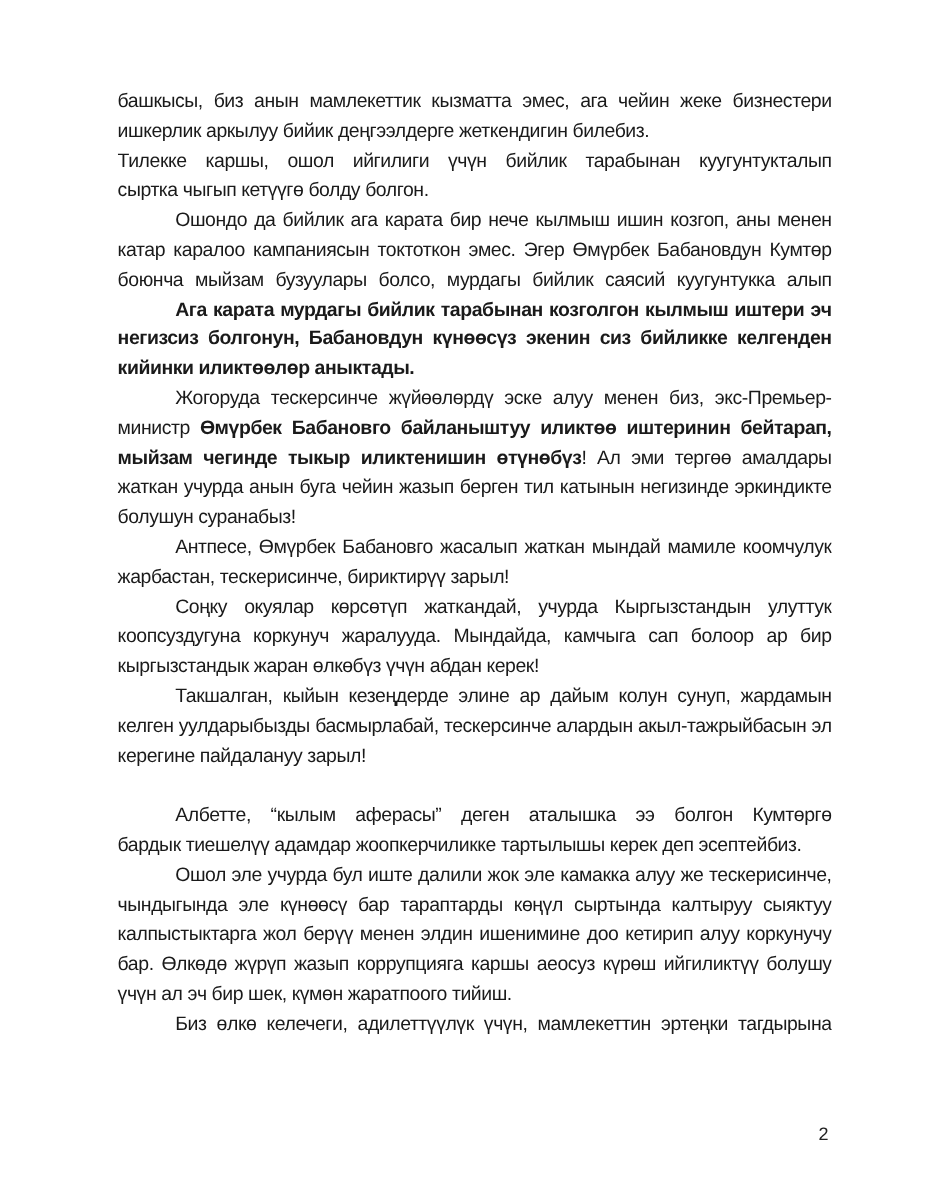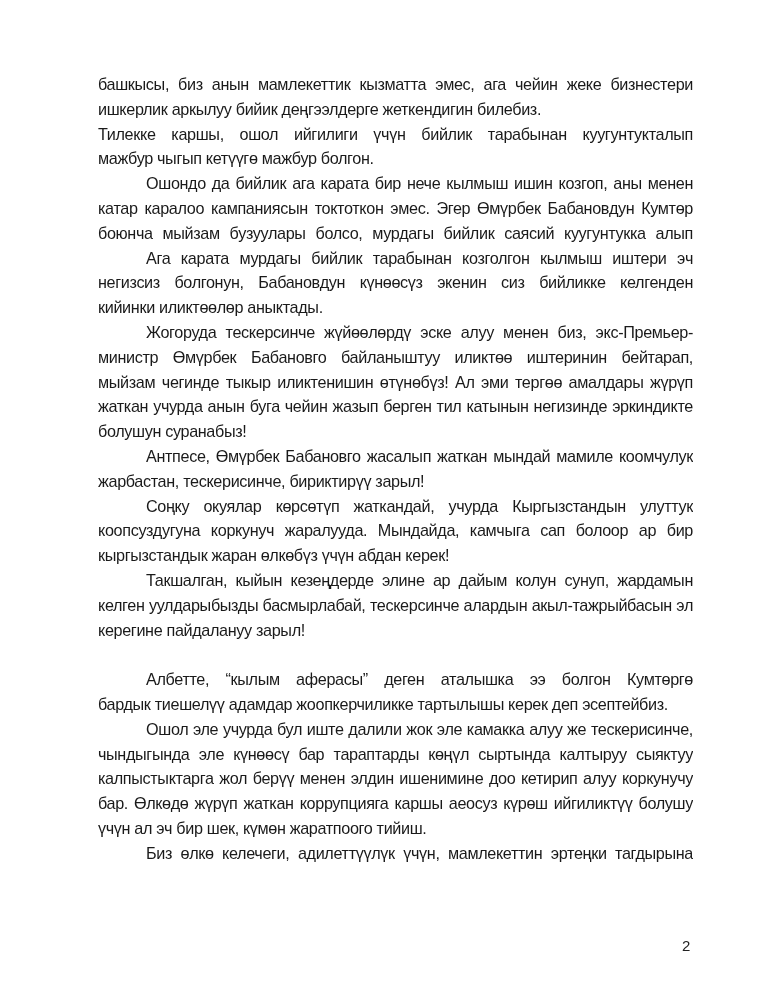--- a/index.html
+++ b/index.html
@@ -6,40 +6,40 @@
   body { width: 772px; height: 1000px; position: relative; overflow: hidden; }
   .page {
     position: absolute; left: 98px; top: 72px; width: 595px;
     font-family: "Liberation Sans", sans-serif;
     font-size: 16.2px; line-height: 24.8px; color: #1a1a1a;
     letter-spacing: -0.35px;
   }
   .line { display: block; white-space: nowrap; height: 24.8px; }
   .just { text-align: justify; text-align-last: justify; white-space: normal; overflow: hidden; }
   .indent { padding-left: 48px; }
-  .b { font-weight: normal; }
+  .b { font-weight: bold; }
   .gap { height: 24.8px; }
   .page-number {
     position: absolute; left: 682px; top: 937px;
     font-family: "Liberation Sans", sans-serif; font-size: 15px; color: #222;
   }
 </style>
 </head>
 <body>
 
 <div class="page">
 
   <div>
     <span class="line just">башкысы, биз анын мамлекеттик кызматта эмес, ага чейин жеке бизнестери менен</span>
     <span class="line">ишкерлик аркылуу бийик деңгээлдерге жеткендигин билебиз.</span>
   </div>
 
   <div>
     <span class="line just">Тилекке каршы, ошол ийгилиги үчүн бийлик тарабынан куугунтукталып баштаганда,</span>
-    <span class="line">мажбур чыгып кетүүгө мажбур болгон.</span>
+    <span class="line">сыртка чыгып кетүүгө болду болгон.</span>
   </div>
 
   <div>
     <span class="line just indent">Ошондо да бийлик ага карата бир нече кылмыш ишин козгоп, аны менен</span>
     <span class="line just">катар каралоо кампаниясын токтоткон эмес. Эгер Өмүрбек Бабановдун Кумтөр</span>
     <span class="line just">боюнча мыйзам бузуулары болсо, мурдагы бийлик саясий куугунтукка алып жаткан</span>
   </div>
 
   <div class="b">
     <span class="line just indent">Ага карата мурдагы бийлик тарабынан козголгон кылмыш иштери эч</span>
@@ -79,21 +79,21 @@
 
   <div>
     <span class="line just indent">Албетте, “кылым аферасы” деген аталышка ээ болгон Кумтөргө байланыштуу</span>
     <span class="line">бардык тиешелүү адамдар жоопкерчиликке тартылышы керек деп эсептейбиз.</span>
   </div>
 
   <div>
     <span class="line just indent">Ошол эле учурда бул иште далили жок эле камакка алуу же тескерисинче,</span>
     <span class="line just">чындыгында эле күнөөсү бар тараптарды көңүл сыртында калтыруу сыяктуу</span>
     <span class="line just">калпыстыктарга жол берүү менен элдин ишенимине доо кетирип алуу коркунучу</span>
-    <span class="line just">бар. Өлкөдө жүрүп жаткан коррупцияга каршы аеосуз күрөш ийгиликтүү болушу</span>
+    <span class="line just">бар. Өлкөдө жүрүп жазып коррупцияга каршы аеосуз күрөш ийгиликтүү болушу</span>
     <span class="line">үчүн ал эч бир шек, күмөн жаратпоого тийиш.</span>
   </div>
 
   <div>
     <span class="line just indent">Биз өлкө келечеги, адилеттүүлүк үчүн, мамлекеттин эртеңки тагдырына</span>
 
   </div>
 </div>
 
 <div class="page-number">2</div>

